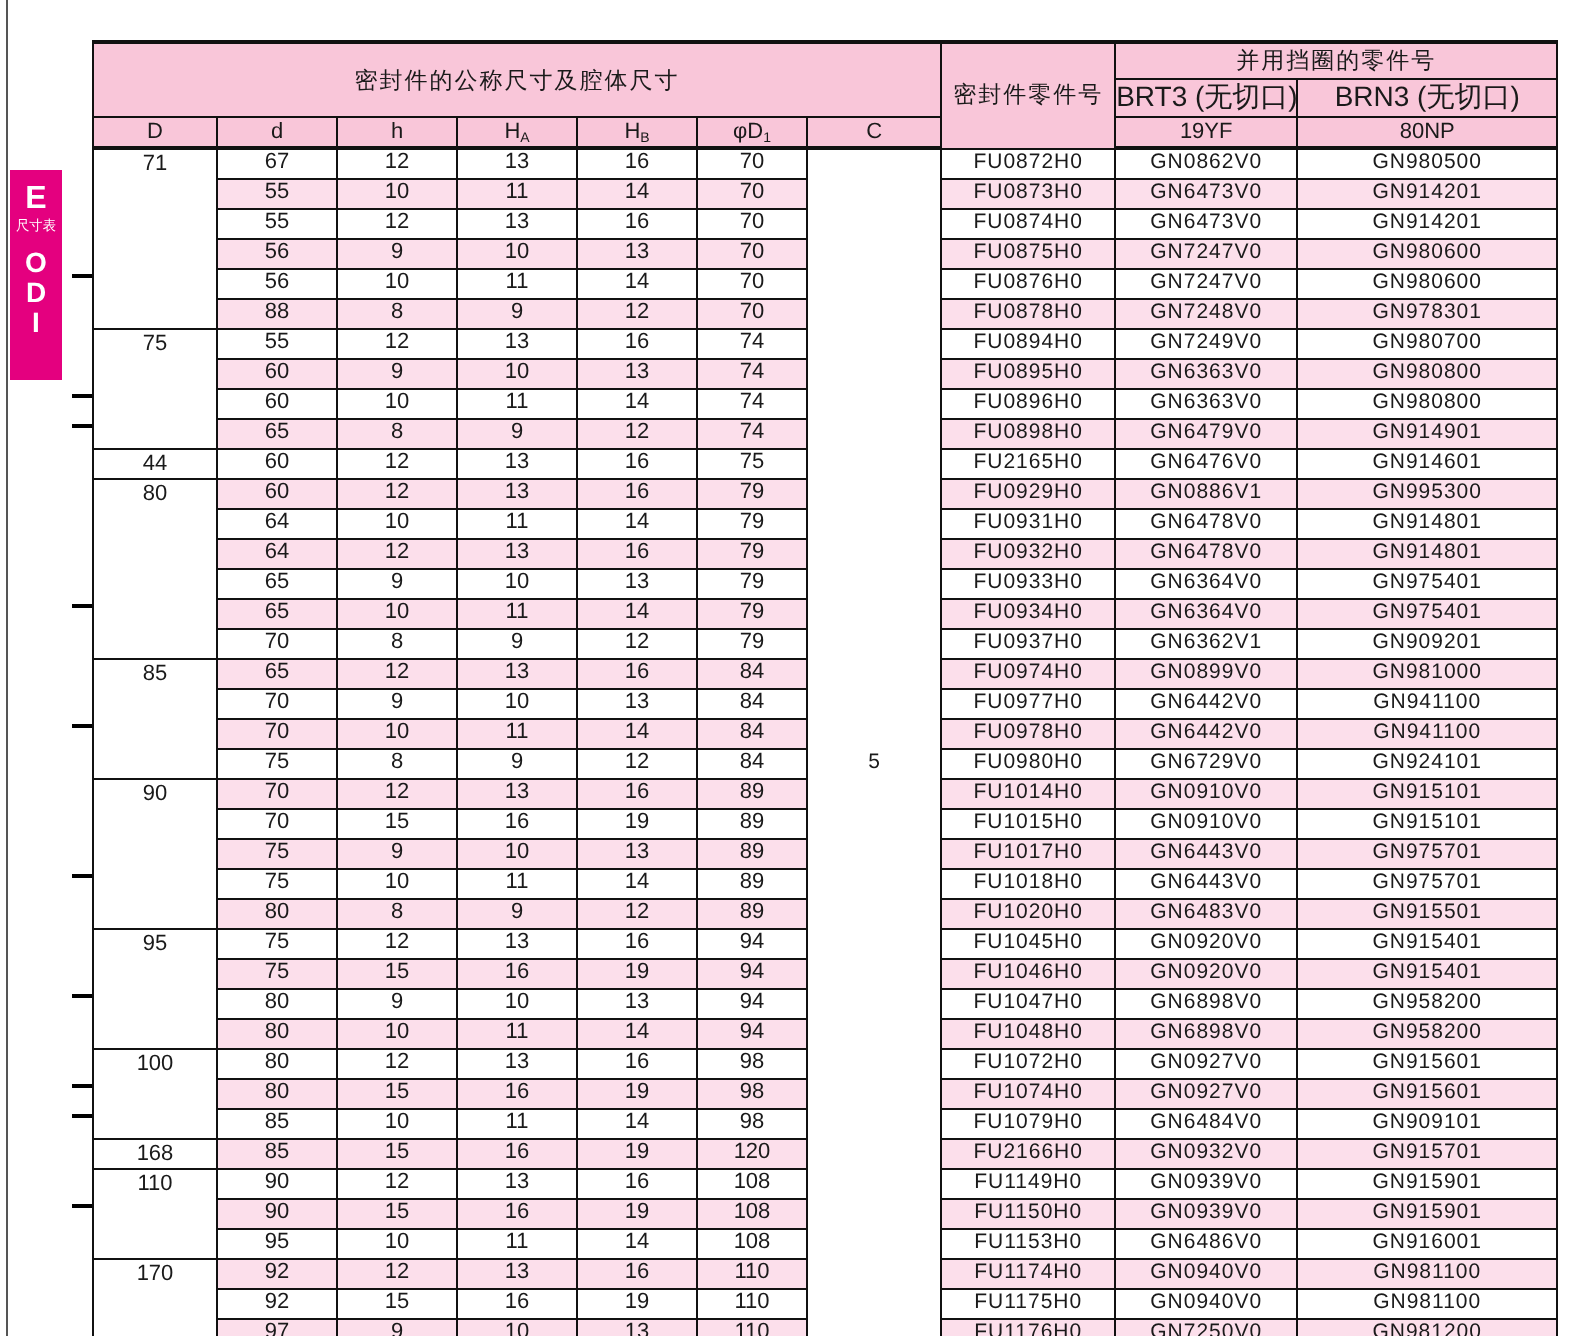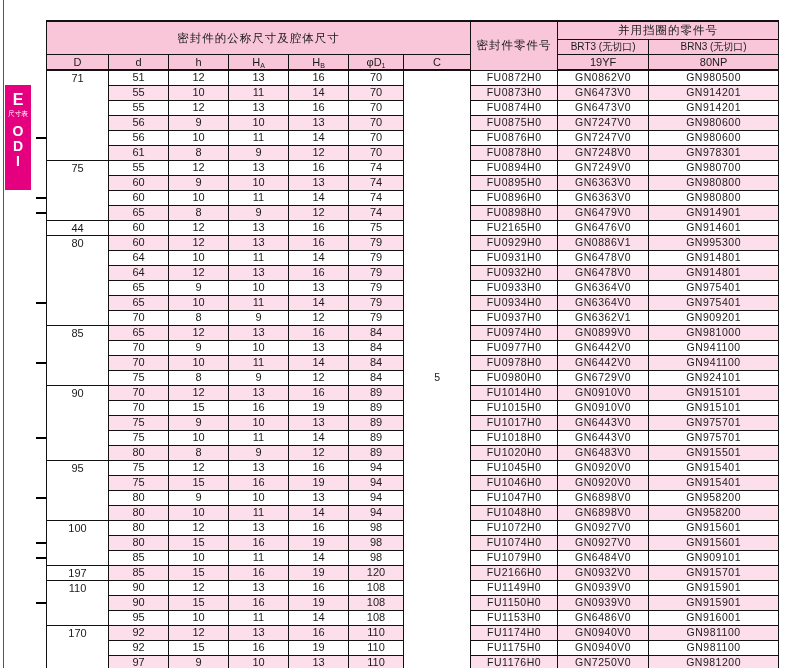--- a/index.html
+++ b/index.html
@@ -35,21 +35,21 @@
     border-bottom:2.5px solid var(--line);
     border-left:1.5px solid var(--line);
     border-right:1.5px solid var(--line);
   }
   .catalog th,.catalog td{
     padding:0;margin:0;text-align:center;vertical-align:middle;
     font-weight:normal;overflow:hidden;white-space:nowrap;
   }
   .catalog thead th{background:var(--header-pink);border:1px solid var(--line);}
   tr.hr1 th{height:17px;font-size:11.5px;letter-spacing:1px;}
-  tr.hr2 th{height:11px;font-size:10px;}
+  tr.hr2 th{height:11px;font-size:14px;}
   tr.hr3 th{height:14px;font-size:11px;border-bottom:2px solid var(--line);}
   th.partno-h{font-size:11px;letter-spacing:1px;}
   th sub{font-size:7px;vertical-align:-2px;}
   tbody tr{height:15px;}
   tbody td{font-size:11px;line-height:13px;}
   td.num,td.pn{border:1px solid var(--line);background:#fff;}
   td.pn{letter-spacing:.5px;font-size:10.5px;}
   td.pink{background:var(--stripe-pink);}
   td.dcol{
     border-right:1px solid var(--line);background:#fff;
@@ -118,21 +118,21 @@
         <th>H<sub>B</sub></th>
         <th>φD<sub>1</sub></th>
         <th>C</th>
         <th>19YF</th>
       <th>80NP</th>
     </tr>
   </thead>
   <tbody id="tbody">
       <tr>
         <td class="dcol" rowspan="6">71</td>
-        <td class="num">51</td>
+        <td class="num">67</td>
         <td class="num">12</td>
         <td class="num">13</td>
         <td class="num">16</td>
         <td class="num">70</td>
         <td class="ccol" rowspan="41">5</td>
         <td class="pn">FU0872H0</td>
         <td class="pn">GN0862V0</td>
         <td class="pn">GN980500</td>
       </tr>
       <tr>
@@ -169,21 +169,21 @@
         <td class="num">56</td>
         <td class="num">10</td>
         <td class="num">11</td>
         <td class="num">14</td>
         <td class="num">70</td>
         <td class="pn">FU0876H0</td>
         <td class="pn">GN7247V0</td>
         <td class="pn">GN980600</td>
       </tr>
       <tr>
-        <td class="num pink">61</td>
+        <td class="num pink">88</td>
         <td class="num pink">8</td>
         <td class="num pink">9</td>
         <td class="num pink">12</td>
         <td class="num pink">70</td>
         <td class="pn pink">FU0878H0</td>
         <td class="pn pink">GN7248V0</td>
         <td class="pn pink">GN978301</td>
       </tr>
       <tr>
         <td class="dcol gline" rowspan="4">75</td>
@@ -456,21 +456,21 @@
         <td class="num">85</td>
         <td class="num">10</td>
         <td class="num">11</td>
         <td class="num">14</td>
         <td class="num">98</td>
         <td class="pn">FU1079H0</td>
         <td class="pn">GN6484V0</td>
         <td class="pn">GN909101</td>
       </tr>
       <tr>
-        <td class="dcol gline" rowspan="1">197</td>
+        <td class="dcol gline" rowspan="1">168</td>
         <td class="num pink">85</td>
         <td class="num pink">15</td>
         <td class="num pink">16</td>
         <td class="num pink">19</td>
         <td class="num pink">120</td>
         <td class="pn pink">FU2166H0</td>
         <td class="pn pink">GN0932V0</td>
         <td class="pn pink">GN915701</td>
       </tr>
       <tr>

